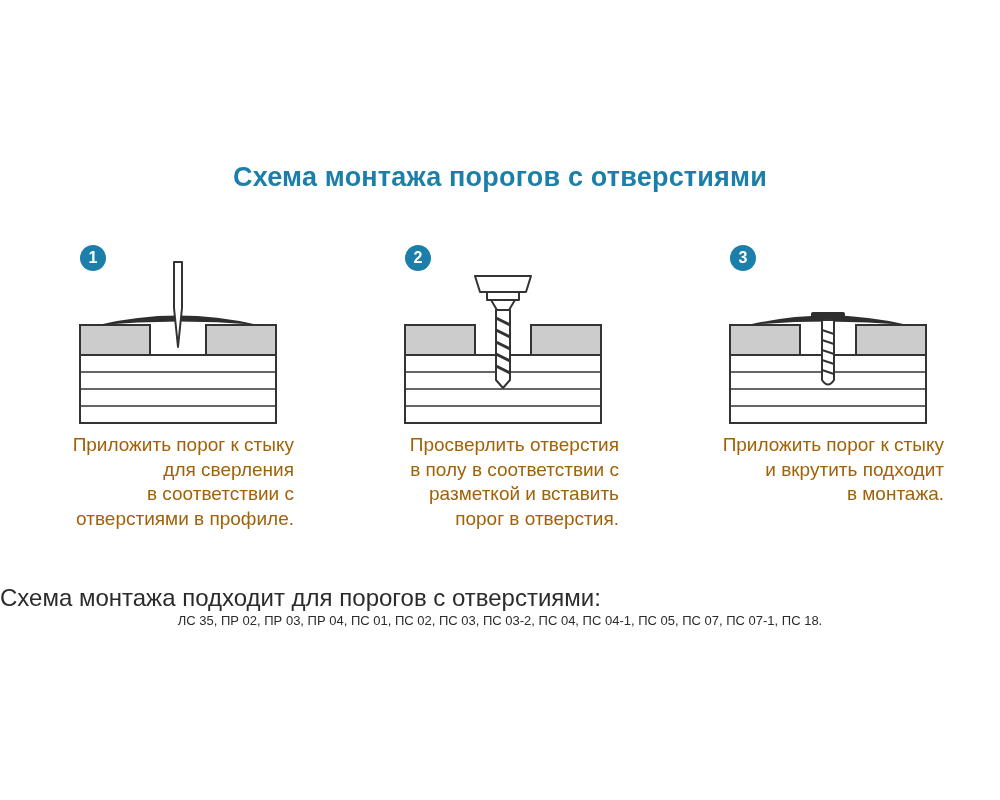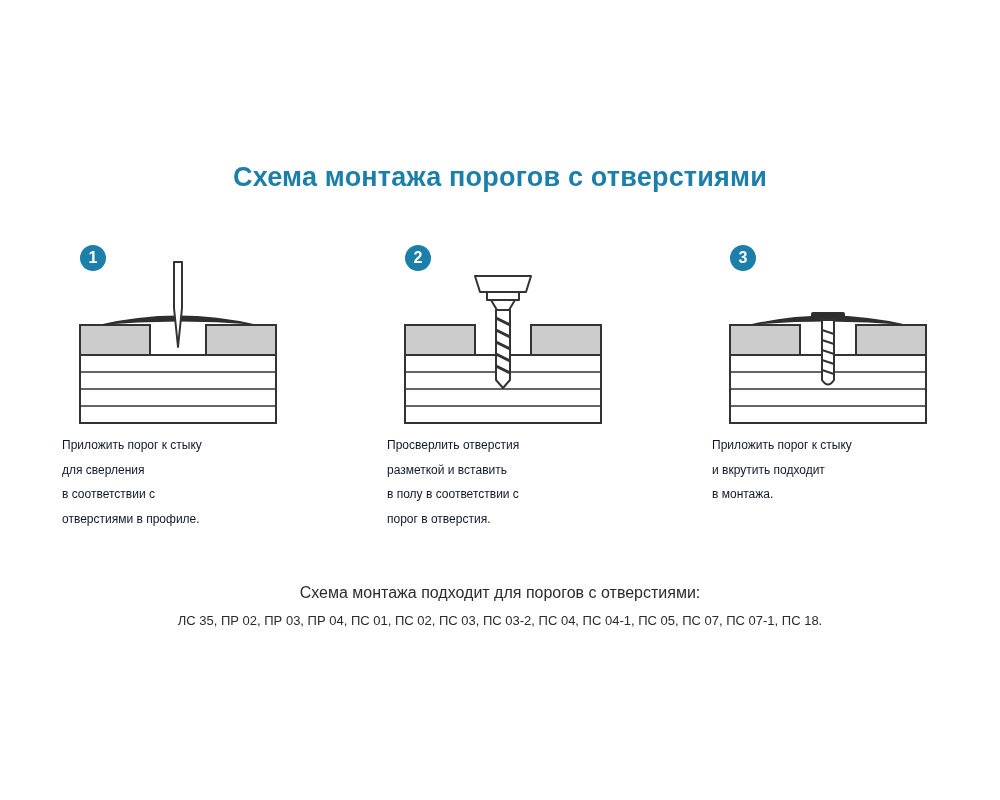--- a/index.html
+++ b/index.html
@@ -43,32 +43,32 @@
     align-items: center;
     justify-content: center;
     line-height: 1;
   }
   .illustration { position: absolute; left: 0; top: 5px; }
   .caption {
     position: absolute;
     top: 188px;
     left: -16px;
     width: 232px;
-    text-align: left;
-    font-size: 12px;
+    text-align: right;
+    font-size: 19px;
     line-height: 24.5px;
-    color: #0f172a;
+    color: #a16207;
   }
   .footer-intro {
     position: absolute;
     top: 584px;
     left: 0;
     width: 100%;
-    text-align: center;
-    font-size: 16px;
+    text-align: left;
+    font-size: 24px;
     color: #2b2b2b;
   }
   .footer-models {
     position: absolute;
     top: 613px;
     left: 0;
     width: 100%;
     text-align: center;
     font-size: 13px;
     color: #2b2b2b;
@@ -128,22 +128,22 @@
       <g stroke="#333333" stroke-width="3">
         <line x1="93" y1="68" x2="107" y2="75"></line>
         <line x1="93" y1="80" x2="107" y2="87"></line>
         <line x1="93" y1="92" x2="107" y2="99"></line>
         <line x1="93" y1="104" x2="107" y2="111"></line>
         <line x1="93" y1="116" x2="107" y2="123"></line>
       </g>
     </svg>
     <div class="caption">
         <div>Просверлить отверстия</div>
+        <div>в полу в соответствии с</div>
         <div>разметкой и вставить</div>
-        <div>в полу в соответствии с</div>
         <div>порог в отверстия.</div>
       </div>
   </section>
 
   <section class="step step-3">
     <div class="badge">
       <span>3</span>
     </div>
     <svg class="illustration" width="200" height="178" viewBox="0 0 200 178" xmlns="http://www.w3.org/2000/svg">
       <g>

